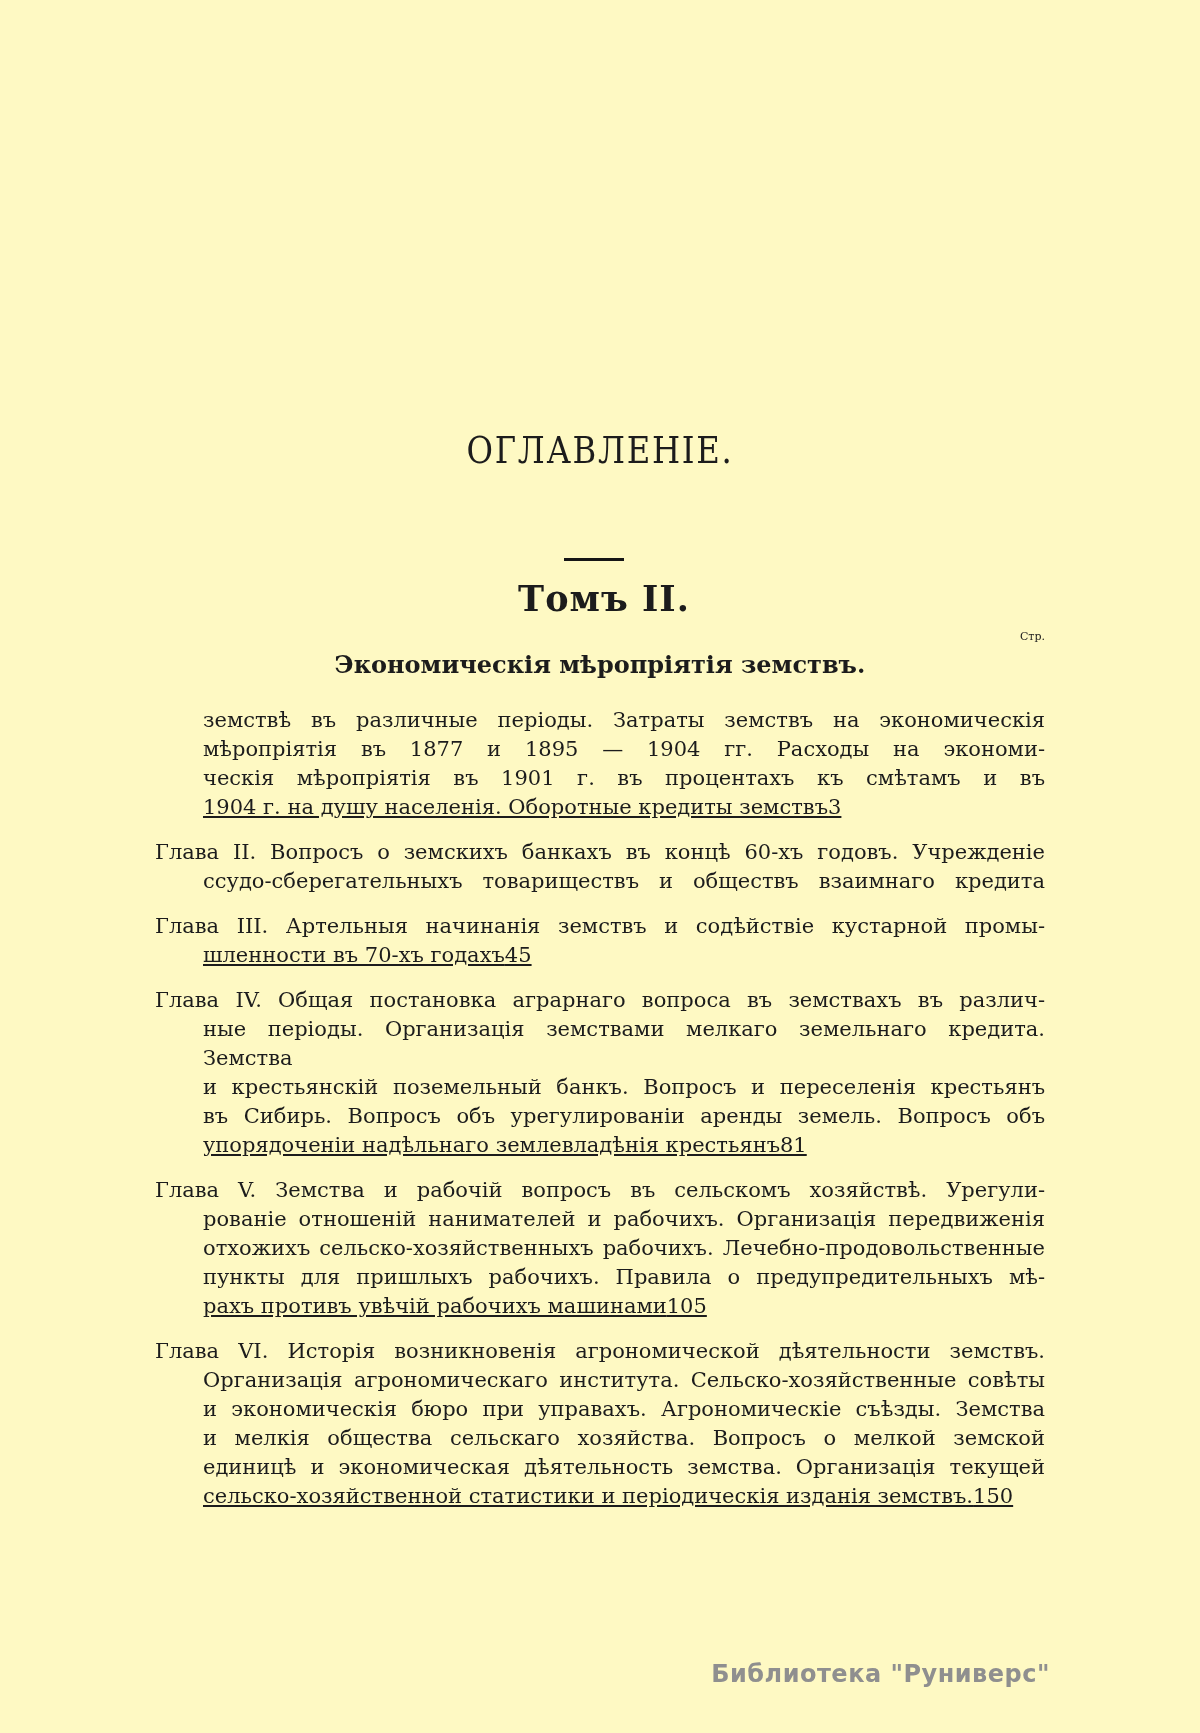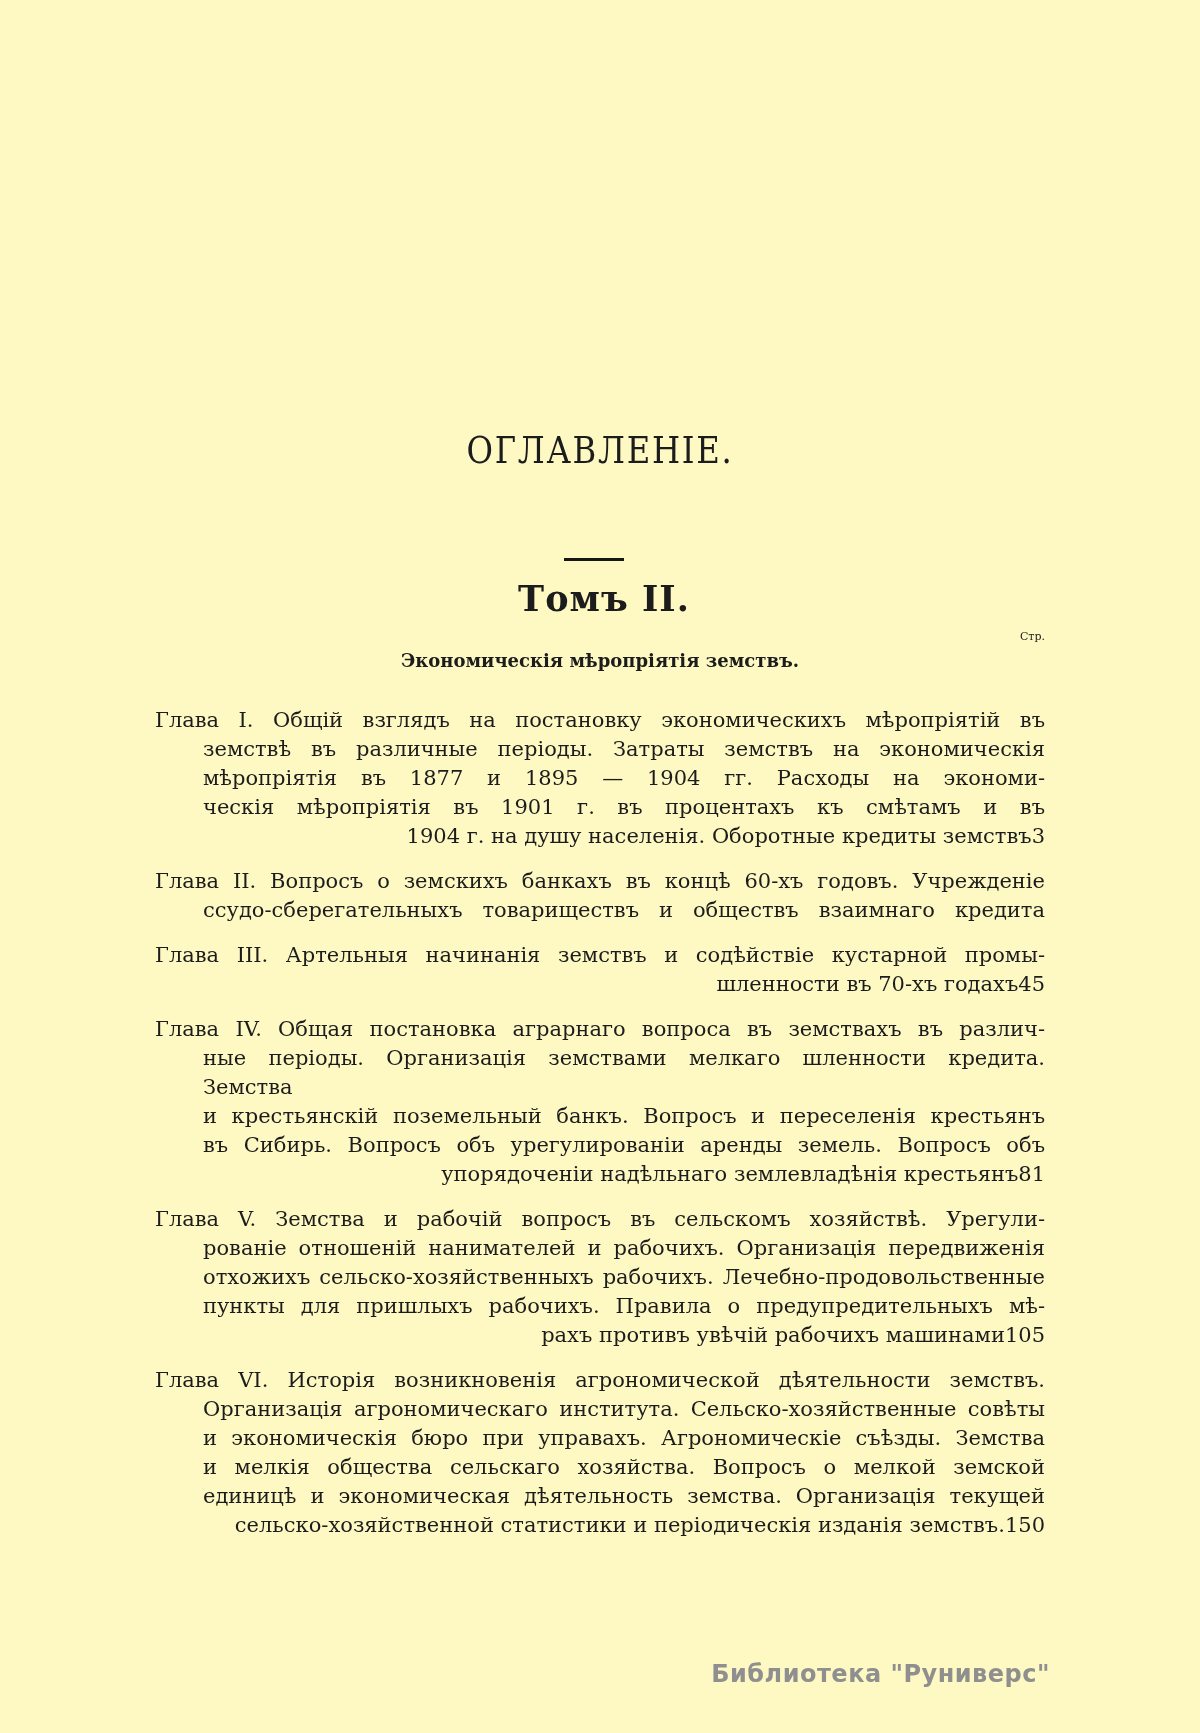--- a/index.html
+++ b/index.html
@@ -57,21 +57,21 @@
     text-align: right;
     font-size: 11px;
   }
   .section-heading {
     position: absolute;
     top: 650px;
     left: 155px;
     width: 890px;
     margin: 0;
     text-align: center;
-    font-size: 18px;
+    font-size: 24px;
     font-weight: bold;
   }
   .toc {
     position: absolute;
     top: 706px;
     left: 155px;
     width: 890px;
   }
   .entry {
     margin-bottom: 16px;
@@ -85,22 +85,23 @@
     white-space: normal;
     text-align: justify;
     text-align-last: justify;
     text-justify: inter-word;
   }
   .ind {
     padding-left: 48px;
   }
   .last {
     display: flex;
-    justify-content: flex-end;
+    justify-content: flex-start;
     align-items: baseline;
+    text-decoration: underline;
   }
   .pagenum {
     font-size: 21px;
     line-height: 29px;
   }
   .watermark {
     position: absolute;
     top: 1660px;
     right: 150px;
     font-family: "DejaVu Sans", "Liberation Sans", sans-serif;
@@ -121,21 +122,20 @@
 
   <h2 class="volume-title">Томъ II.</h2>
 
   <div class="page-col-label">Стр.</div>
 
   <h3 class="section-heading">Экономическія мѣропріятія земствъ.</h3>
 
   <div class="toc">
 
     <div class="entry">
-      <div class="tl j">Глава I. Общій взглядъ на постановку экономическихъ мѣропріятій въ</div>
       <div class="tl j ind">земствѣ въ различные періоды. Затраты земствъ на экономическія</div>
       <div class="tl j ind">мѣропріятія въ 1877 и 1895 — 1904 гг. Расходы на экономи-</div>
       <div class="tl j ind">ческія мѣропріятія въ 1901 г. въ процентахъ къ смѣтамъ и въ</div>
       <div class="tl last ind">
         <span>1904 г. на душу населенія. Оборотные кредиты земствъ</span>
         <span class="pagenum">3</span>
       </div>
     </div>
 
     <div class="entry">
@@ -146,21 +146,21 @@
     <div class="entry">
       <div class="tl j">Глава III. Артельныя начинанія земствъ и содѣйствіе кустарной промы-</div>
       <div class="tl last ind">
         <span>шленности въ 70-хъ годахъ</span>
         <span class="pagenum">45</span>
       </div>
     </div>
 
     <div class="entry">
       <div class="tl j">Глава IV. Общая постановка аграрнаго вопроса въ земствахъ въ различ-</div>
-      <div class="tl j ind">ные періоды. Организація земствами мелкаго шленности кредита. Земства</div>
+      <div class="tl j ind">ные періоды. Организація земствами мелкаго земельнаго кредита. Земства</div>
       <div class="tl j ind">и крестьянскій поземельный банкъ. Вопросъ и переселенія крестьянъ</div>
       <div class="tl j ind">въ Сибирь. Вопросъ объ урегулированіи аренды земель. Вопросъ объ</div>
       <div class="tl last ind">
         <span>упорядоченіи надѣльнаго землевладѣнія крестьянъ</span>
         <span class="pagenum">81</span>
       </div>
     </div>
 
     <div class="entry">
       <div class="tl j">Глава V. Земства и рабочій вопросъ въ сельскомъ хозяйствѣ. Урегули-</div>

